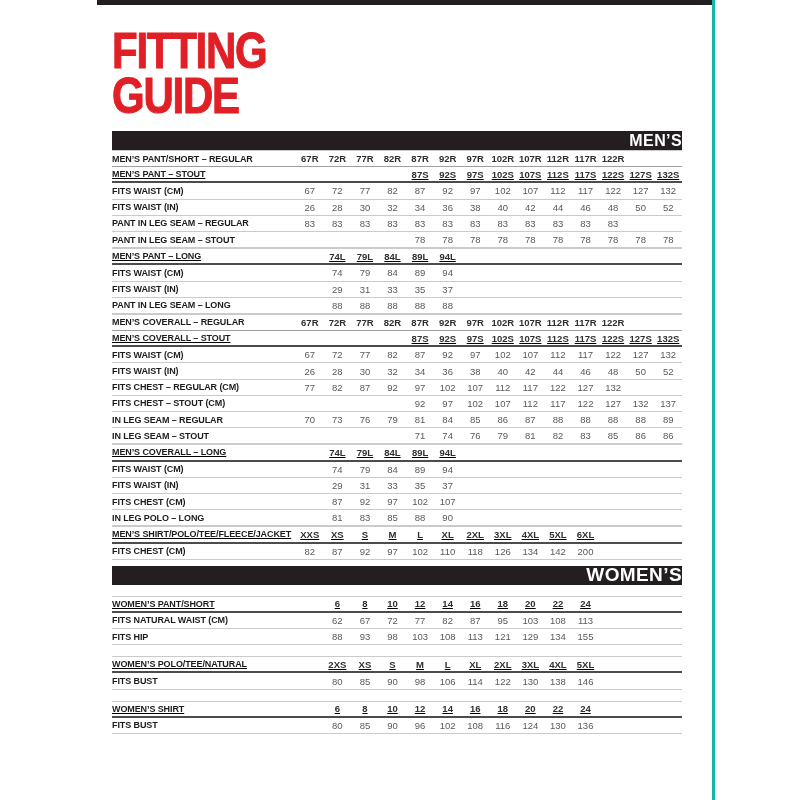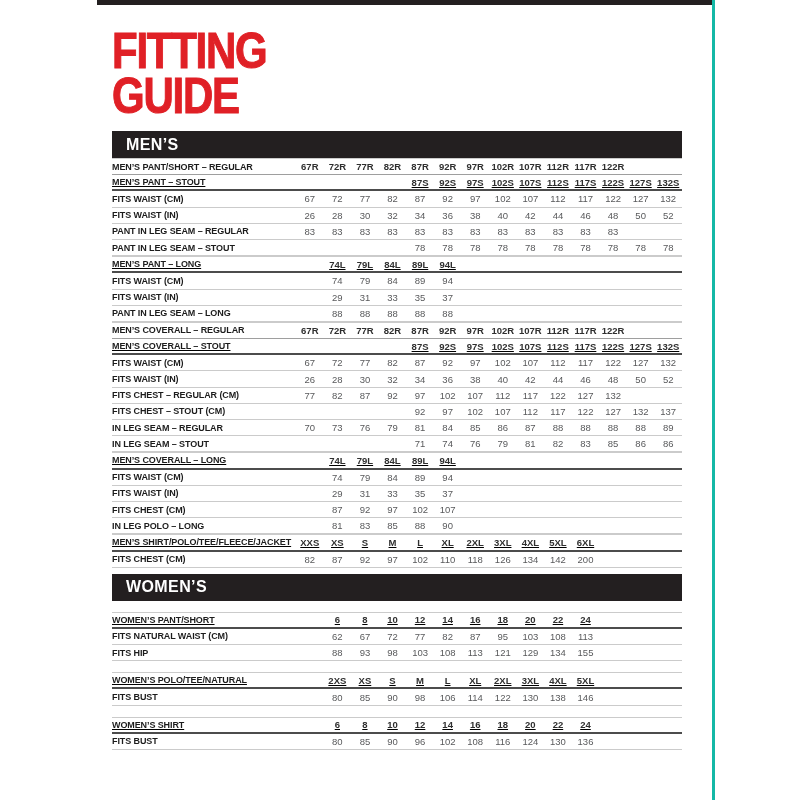--- a/index.html
+++ b/index.html
@@ -30,28 +30,28 @@
     font-weight:bold;
     font-size:50px;
     line-height:45px;
     letter-spacing:-1.5px;
     transform:scaleX(0.84);
     transform-origin:top left;
     -webkit-text-stroke:1px var(--red);
   }
   .section-bar{
     margin-top:12px;
-    height:27px;background:var(--bar);color:#fff;
+    height:19px;background:var(--bar);color:#fff;
     display:flex;align-items:center;
     padding-left:14px;
-    font-weight:bold;font-size:16px;letter-spacing:0.4px;
+    font-weight:bold;font-size:16px;letter-spacing:0.4px;justify-content:flex-end;
   }
   .sec-womens{margin-top:6px;}
   .sec-womens .section-bar{margin-top:0;}
-  .sec-womens .section-bar .section-bar-label{font-size:16px;}
+  .sec-womens .section-bar .section-bar-label{font-size:19px;}
   .t{margin-top:0;border-top:1px solid var(--line-light);}
   .t:first-of-type{margin-top:2px;border-top:none;}
   .sec-womens .t{margin-top:11px;}
   .sec-womens .t:first-of-type{margin-top:1px;border-top:none;}
   .row{
     display:grid;
     grid-template-columns:184px repeat(14,1fr);
     height:16.2px;
     align-items:center;
     border-bottom:1px solid var(--line-light);

